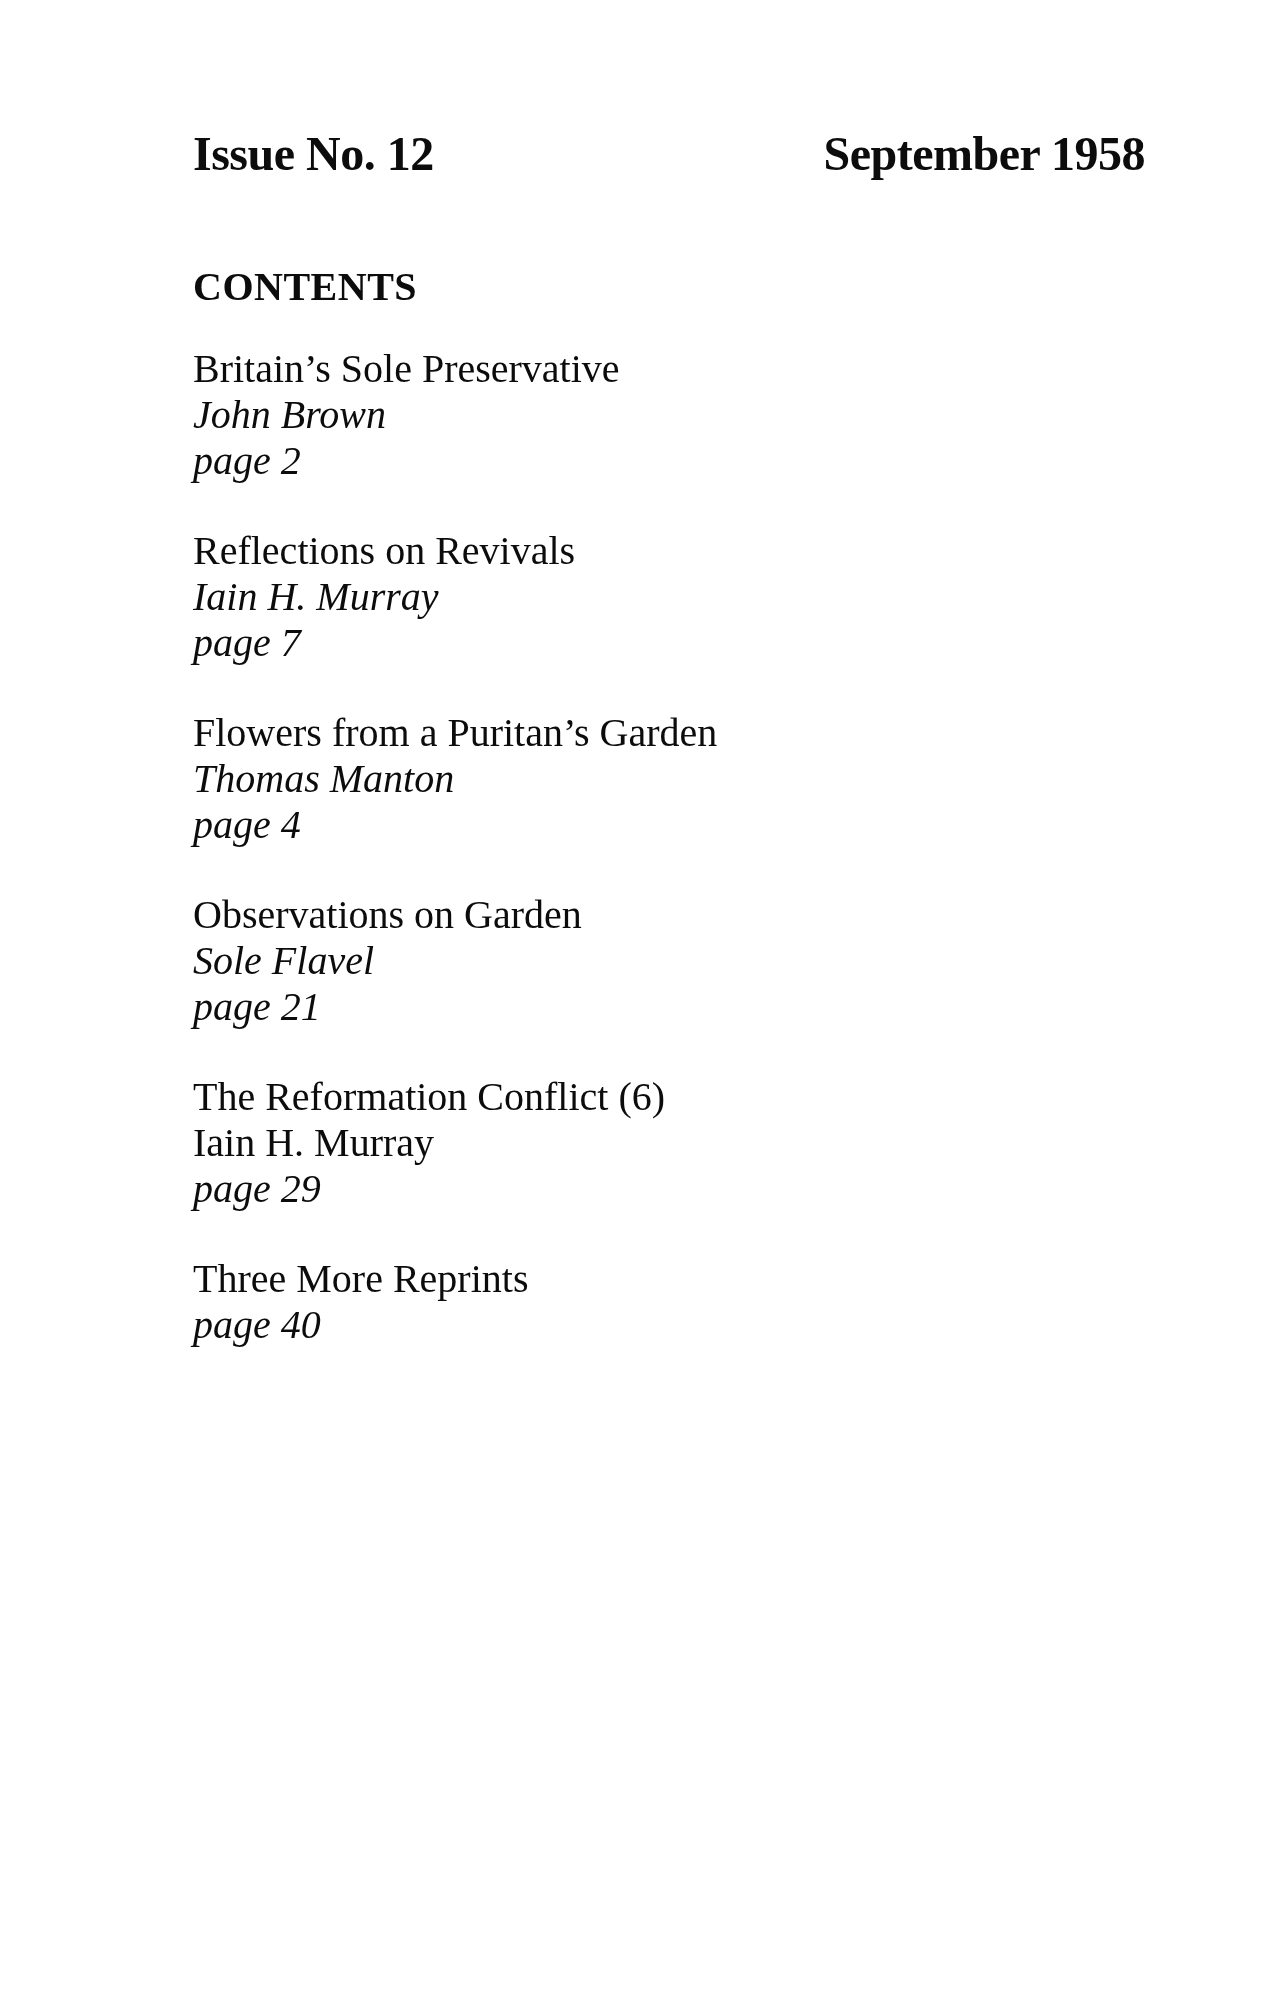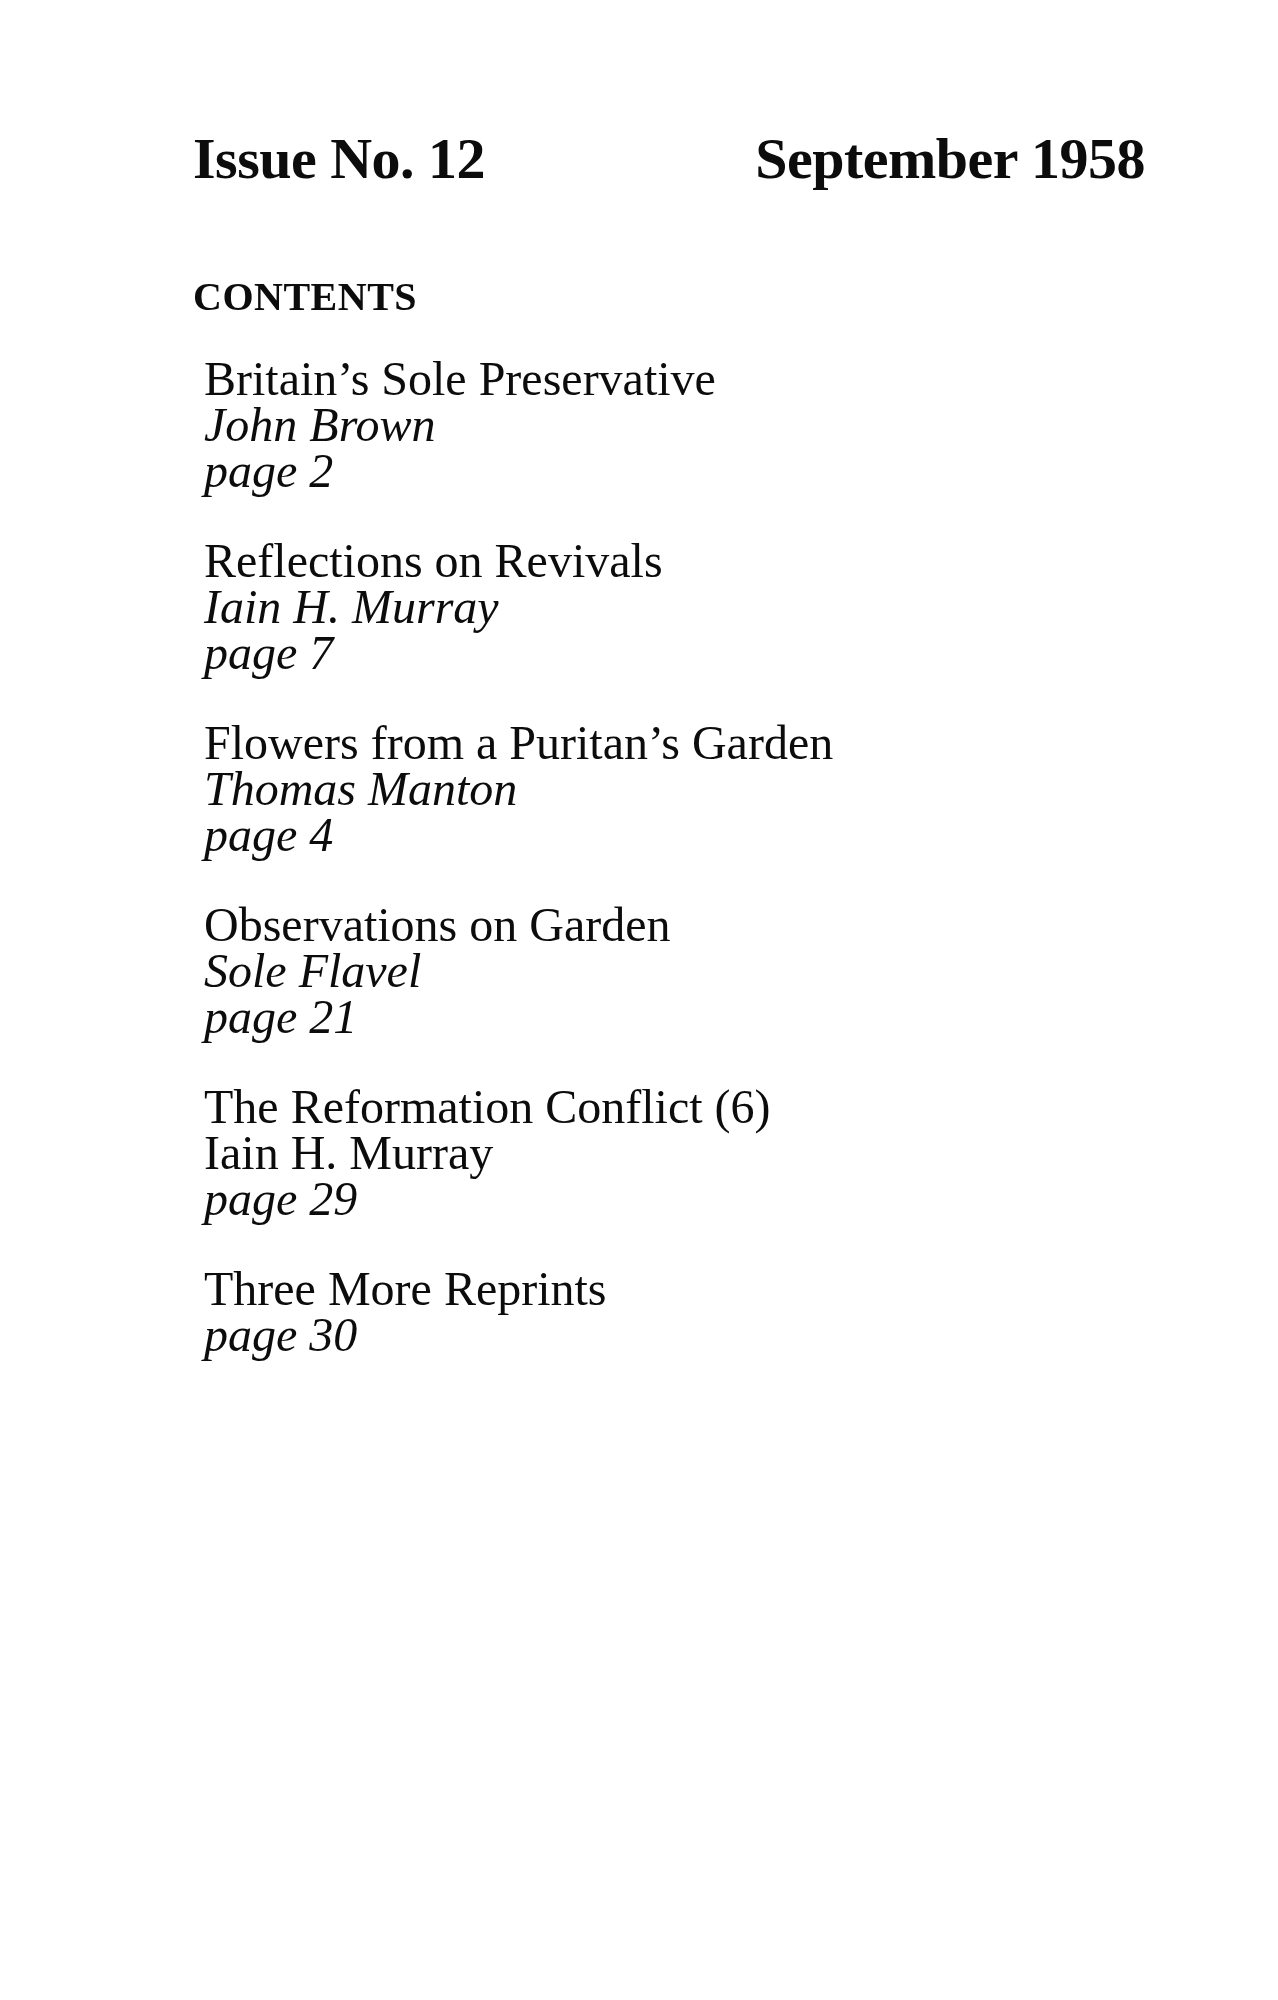--- a/index.html
+++ b/index.html
@@ -18,40 +18,39 @@
     height: 2000px;
     background: #ffffff;
     color: #0c0c0c;
     font-family: "Liberation Serif", "DejaVu Serif", serif;
     padding: 130px 133px 0 193px;
   }
   .masthead {
     display: flex;
     justify-content: space-between;
     align-items: flex-end;
-    font-size: 58px;
+    font-size: 48px;
     font-weight: bold;
     line-height: 1;
     letter-spacing: -0.5px;
   }
   .contents-heading {
     margin-top: 89px;
     font-size: 40px;
     font-weight: 700;
     line-height: 1;
     letter-spacing: 0.5px;
   }
   .toc {
     margin-top: 39px;
   }
   .toc-entry {
-    font-size: 48px;
+    font-size: 40px;
     line-height: 46px;
     margin-bottom: 44px;
-    margin-left: 11px;
   }
   .toc-line {
     display: block;
   }
   .italic {
     font-style: italic;
   }
 </style>
 </head>
 <body>
@@ -92,18 +91,18 @@
     </div>
 
     <div class="toc-entry">
       <span class="toc-line">The Reformation Conflict (6)</span>
       <span class="toc-line">Iain H. Murray</span>
       <span class="toc-line italic">page 29</span>
     </div>
 
     <div class="toc-entry">
       <span class="toc-line">Three More Reprints</span>
-      <span class="toc-line italic">page 30</span>
+      <span class="toc-line italic">page 40</span>
     </div>
 
   </div>
 
 </div>
 
 </body></html>

